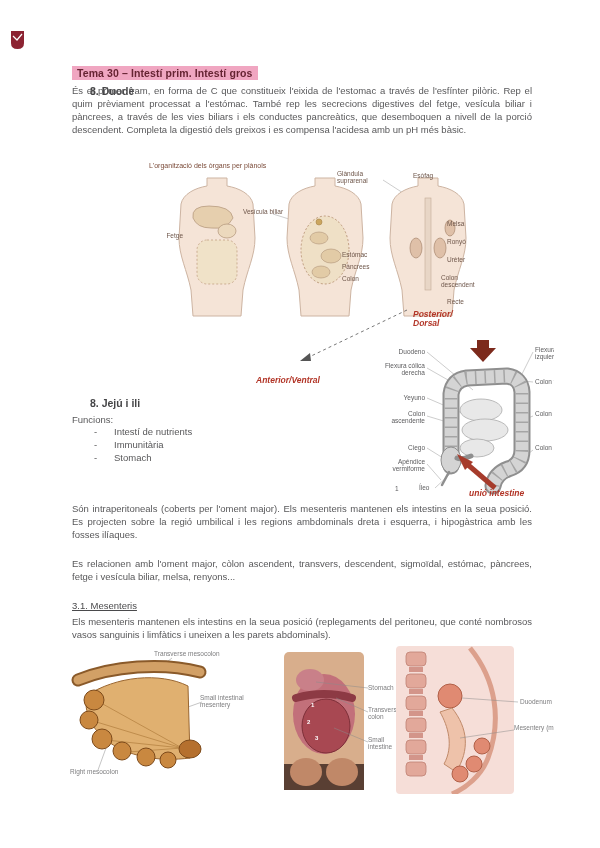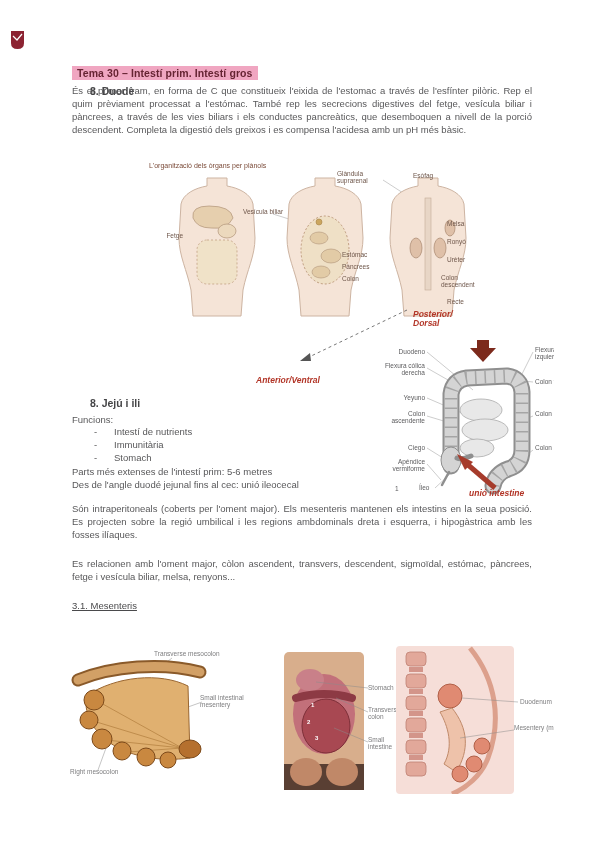--- a/index.html
+++ b/index.html
@@ -143,22 +143,20 @@
   </div>
   <div class="li" style="left:94px;top:439px">
     <span class="dash">-</span>
     <span class="litxt">Immunitària</span>
   </div>
   <div class="li" style="left:94px;top:452px">
     <span class="dash">-</span>
     <span class="litxt">Stomach</span>
   </div>
 
-  <div class="txt line1">Parts més extenses de l'intestí prim: 5-6 metres</div>
-  <div class="txt line2">Des de l'angle duodé jejunal fins al cec: unió ileocecal</div>
 
   <div class="fig fig-colon">
     <svg width="214" height="166" viewBox="0 0 214 166">
       <g stroke="#9a9a9a" stroke-width="0.5">
         <line x1="44" y1="14" x2="90" y2="52"></line>
         <line x1="44" y1="30" x2="72" y2="46"></line>
         <line x1="44" y1="60" x2="86" y2="78"></line>
         <line x1="44" y1="78" x2="64" y2="84"></line>
         <line x1="44" y1="110" x2="60" y2="120"></line>
         <line x1="44" y1="126" x2="58" y2="142"></line>
@@ -196,20 +194,21 @@
     <span class="flab" style="left:152px;top:40px;width:58px">Colon transverso</span>
     <span class="flab" style="left:152px;top:72px;width:58px">Colon descendente</span>
     <span class="flab" style="left:152px;top:106px;width:58px">Colon sigmoideo</span>
     <span class="red-note" style="left:86px;top:139px;width:70px">unió intestine</span>
   </div>
 
   <div class="txt p-intra">Són intraperitoneals (coberts per l'oment major). Els mesenteris mantenen els intestins en la seua posició. Es projecten sobre la regió umbilical i les regions ambdominals dreta i esquerra, i hipogàstrica amb les fosses ilíaques.</div>
   <div class="txt p-rel">Es relacionen amb l'oment major, còlon ascendent, transvers, descendent, sigmoïdal, estómac, pàncrees, fetge i vesícula biliar, melsa, renyons...</div>
 
   <div class="h hd21">3.1. Mesenteris</div>
+  <div class="txt p-mes">Els mesenteris mantenen els intestins en la seua posició (replegaments del peritoneu, que conté nombrosos vasos sanguinis i limfàtics i uneixen a les parets abdominals).</div>
 
   <div class="fig fig-mes">
     <svg width="208" height="140" viewBox="0 0 208 140">
       <g stroke="#8a8a8a" stroke-width="0.5">
         <line x1="110" y1="8" x2="92" y2="22"></line>
         <line x1="140" y1="52" x2="112" y2="62"></line>
         <line x1="36" y1="120" x2="44" y2="98"></line>
       </g>
       <path d="M16,30 C50,16 100,12 138,22" stroke="#8a5a2a" stroke-width="13" fill="none" stroke-linecap="round"></path>
       <path d="M16,30 C50,16 100,12 138,22" stroke="#d2a066" stroke-width="9" fill="none" stroke-linecap="round"></path>

